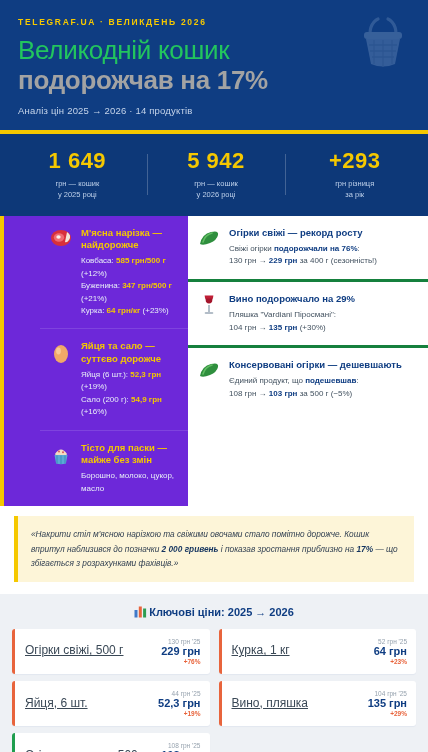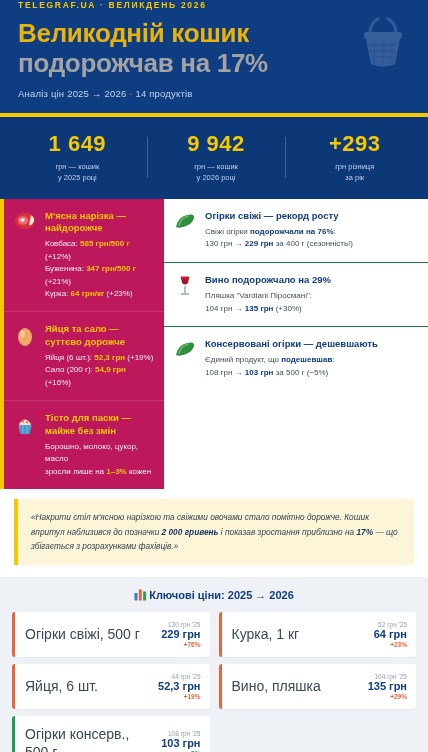--- a/index.html
+++ b/index.html
@@ -8,30 +8,30 @@
     width: 428px; height: 752px;
     font-family: "Liberation Sans", sans-serif;
     background: #eef1f5;
     overflow: hidden;
   }
   .page { width: 428px; height: 752px; position: relative; background: #ffffff; display: flex; flex-direction: column; }
 
   
   .header {
     background: #0f3d82;
-    padding: 0 18px 14px 18px;
+    padding: 17px 18px 14px 18px;
     position: relative;
     border-bottom: 4px solid #f5c800;
   }
   .eyebrow {
     color: #f5c800; font-size: 8.5px; font-weight: bold;
     letter-spacing: 1.7px; margin-bottom: 9px;
   }
   .title-1 {
-    color: #eab308; font-size: 26px; font-weight: bold;
+    color: #22c55e; font-size: 26px; font-weight: normal;
     line-height: 1.12; letter-spacing: -0.3px;
   }
   .title-2 {
     color: #a3a3a3; font-size: 26px; font-weight: bold;
     line-height: 1.12; letter-spacing: -0.3px; margin-top: 1px;
   }
   .subtitle { color: #c5d4ea; font-size: 9.5px; margin-top: 10px; letter-spacing: .2px; }
   .basket-wrap { position: absolute; right: 18px; top: 14px; opacity: .30; }
 
   
@@ -42,25 +42,25 @@
   .stat { flex: 1; text-align: center; position: relative; }
   .stat + .stat::before {
     content: ""; position: absolute; left: 0; top: 6px; bottom: 6px;
     width: 1px; background: rgba(255,255,255,.22);
   }
   .stat-value { color: #f5c800; font-size: 22px; font-weight: bold; letter-spacing: .5px; }
   .stat-label { color: #bdd0ea; font-size: 7.5px; line-height: 1.5; margin-top: 4px; }
 
   
   .cards { display: flex; background: #ffffff; }
-  .col-left { width: 164px; background: #be185d; border-left: 4px solid #f5c800; }
+  .col-left { width: 188px; background: #6d28d9; border-left: 4px solid #f5c800; padding-left: 36px; }
   .col-right { flex: 1; background: #ffffff; }
   .card { display: flex; gap: 8px; padding: 11px 10px 11px 9px; }
   .col-left .card + .card { border-top: 1px solid rgba(255,255,255,.13); }
-  .col-right .card + .card { border-top: 1px solid #15803d; }
+  .col-right .card + .card { border-top: 3px solid #15803d; }
   .card-ico { width: 24px; flex: 0 0 24px; display: flex; align-items: flex-start; justify-content: center; padding-top: 1px; }
   .card-body { flex: 1; min-width: 0; }
   .card-h { font-size: 9.5px; font-weight: bold; line-height: 1.3; margin-bottom: 4px; }
   .col-left .card-h { color: #f5c800; }
   .col-right .card-h { color: #0f3d82; }
   .card-p { font-size: 8px; line-height: 1.55; }
   .col-left .card-p { color: #e8eef7; }
   .col-right .card-p { color: #42515f; }
   .hl-y { color: #f5c800; font-weight: bold; }
   .hl-b { color: #0f3d82; font-weight: bold; }
@@ -81,21 +81,21 @@
     margin-bottom: 9px; display: flex; align-items: center; justify-content: center; gap: 2px;
   }
   .grid { display: grid; grid-template-columns: 1fr 1fr; gap: 7px 9px; }
   .row {
     background: #ffffff; border-radius: 3px; border-left: 3px solid #e8643c;
     padding: 9px 9px 9px 10px; display: flex; align-items: center;
     justify-content: space-between; gap: 6px; min-height: 40px;
     box-shadow: 0 1px 1px rgba(15,61,130,.05);
   }
   .row.down { border-left-color: #1f9e4e; }
-  .row-name { font-size: 14px; color: #3a4856; line-height: 1.3; }
+  .row-name { font-size: 12px; color: #3a4856; line-height: 1.3; text-decoration: underline; }
   .row-nums { text-align: right; white-space: nowrap; }
   .row-old { font-size: 6.5px; color: #96a2ae; }
   .row-new { font-size: 11px; font-weight: bold; color: #0f3d82; line-height: 1.2; }
   .row-dlt { font-size: 6.5px; font-weight: bold; color: #e8643c; }
   .row.down .row-dlt { color: #1f9e4e; }
 
   
   .footer {
     background: #f5c800; padding: 10px 16px 11px 16px;
     display: flex; align-items: center; justify-content: space-between;
@@ -126,21 +126,21 @@
 
   <div class="stats">
     <div class="stat">
       <div class="stat-value">1 649</div>
       <div class="stat-label">
         <span>грн — кошик</span><br>
         <span>у 2025 році</span>
       </div>
     </div>
     <div class="stat">
-      <div class="stat-value">9 942</div>
+      <div class="stat-value">5 942</div>
       <div class="stat-label">
         <span>грн — кошик</span><br>
         <span>у 2026 році</span>
       </div>
     </div>
     <div class="stat">
       <div class="stat-value">+293</div>
       <div class="stat-label">
         <span>грн різниця</span><br>
         <span>за рік</span>
@@ -194,21 +194,20 @@
             <circle cx="8" cy="8.6" r="1" fill="#d8565f"></circle>
             <circle cx="12" cy="9.2" r="1" fill="#d8565f"></circle>
             <path d="M3.5 12 h13 l-1.6 8.5 q-4.9 1.6 -9.8 0z" fill="#5aa9d6"></path>
             <path d="M6 12.5 v8 M10 12.5 v8.6 M14 12.5 v8" stroke="#3f8fbd" stroke-width="1.1"></path>
           </svg>
         </div>
         <div class="card-body">
           <div class="card-h">Тісто для паски — майже без змін</div>
           <div class="card-p">
             <div><span>Борошно, молоко, цукор, масло</span></div>
-            <div><span>зросли лише на </span><span class="hl-y">1–3%</span><span> кожен</span></div>
           </div>
         </div>
       </div>
 
     </div>
 
     <div class="col-right">
 
       <div class="card">
         <div class="card-ico">

